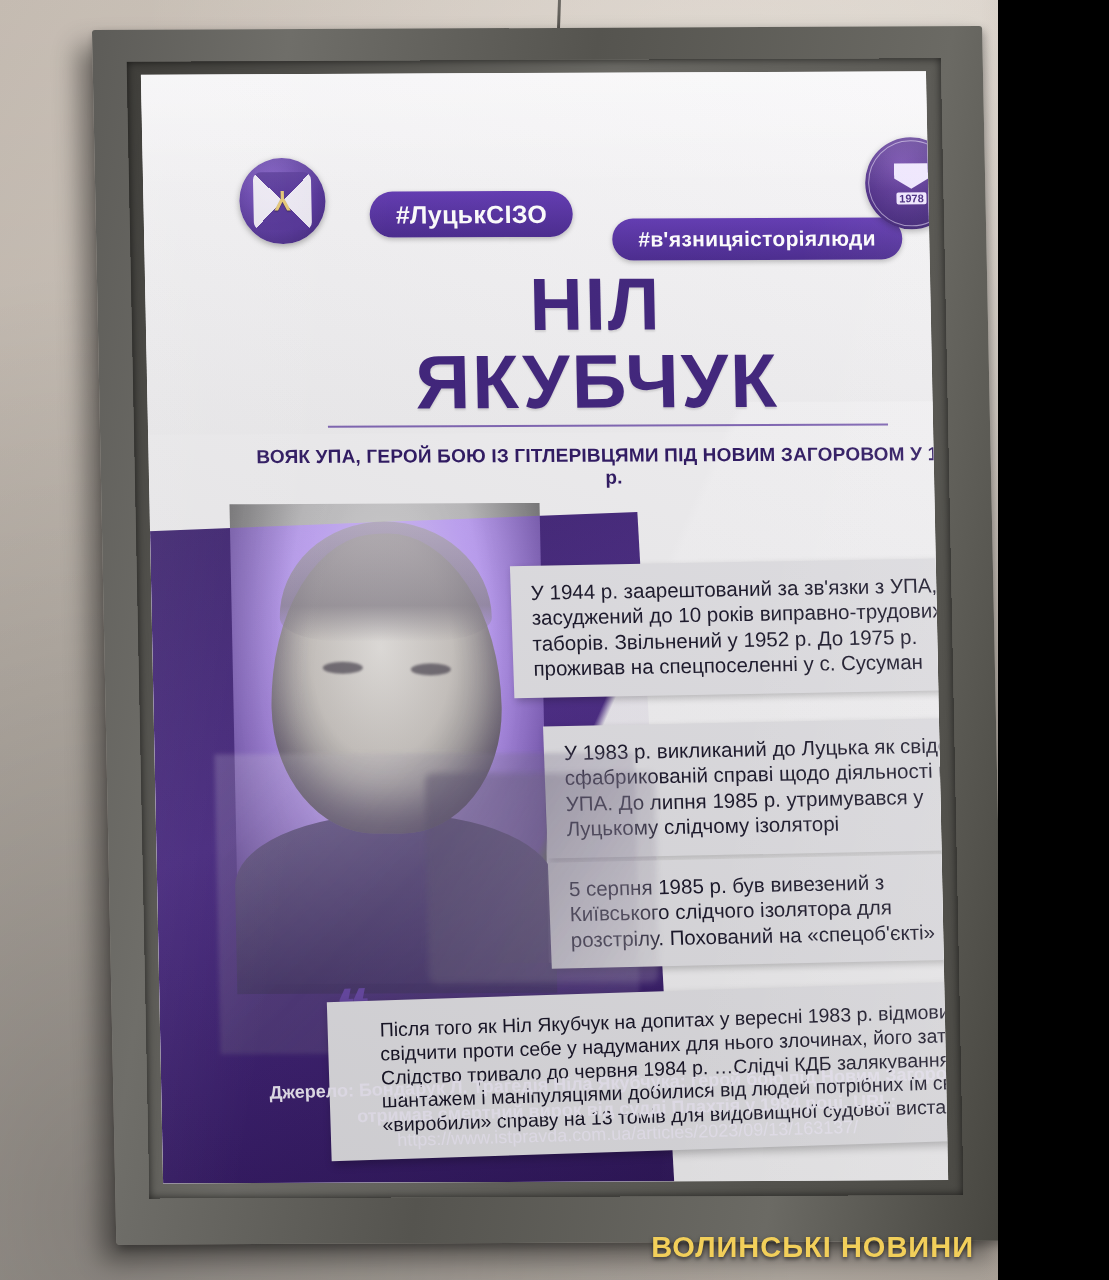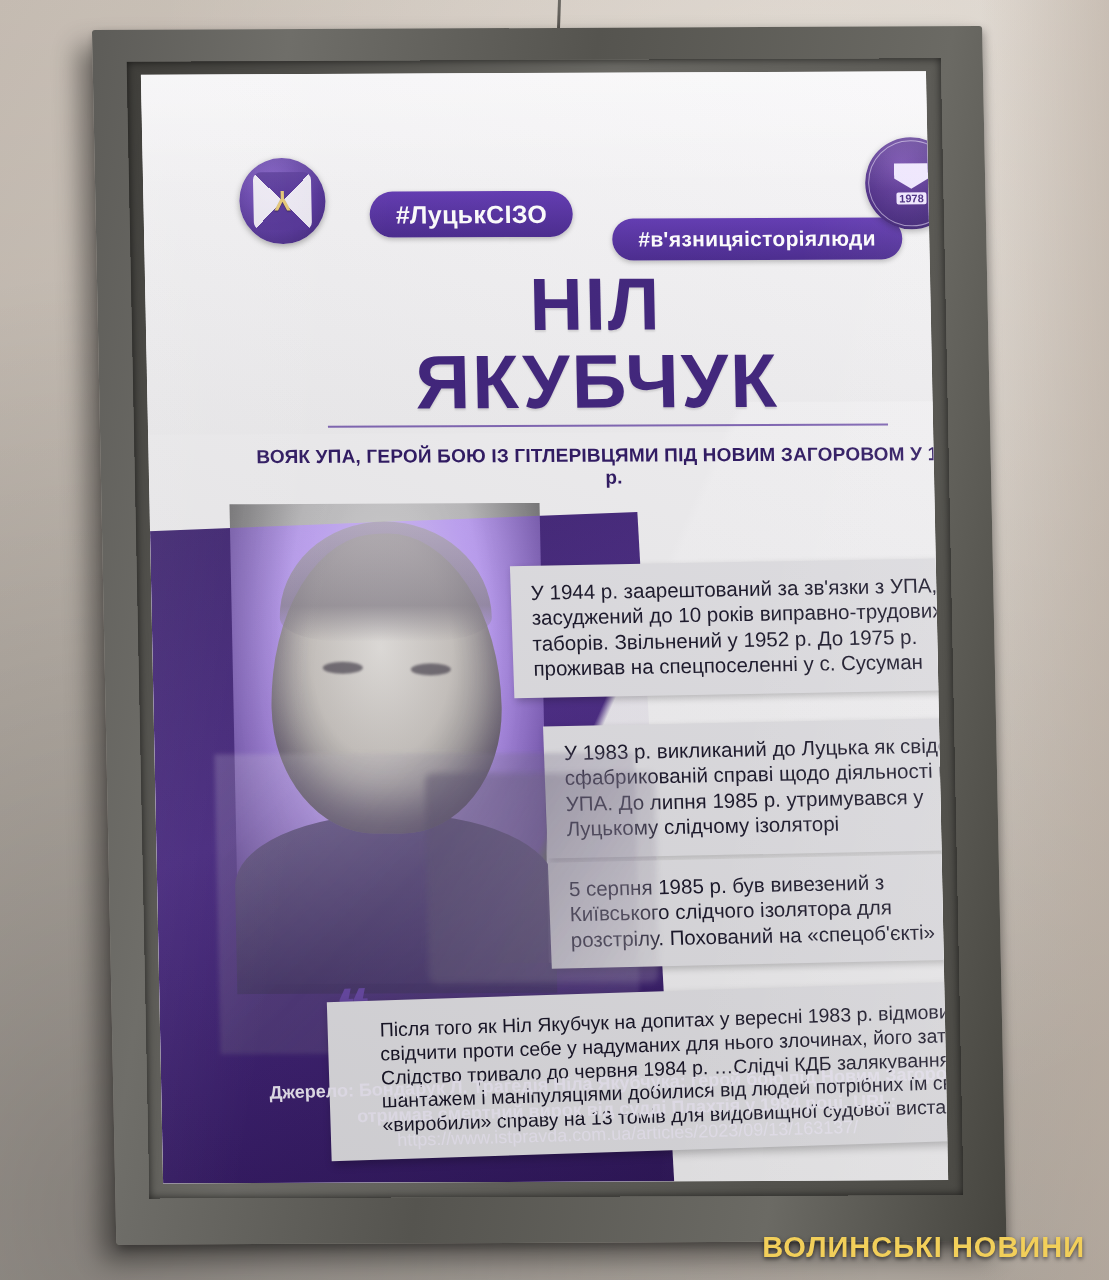--- a/index.html
+++ b/index.html
@@ -10,21 +10,21 @@
   body {
     width: 1109px;
     height: 1280px;
     overflow: hidden;
     font-family: "Liberation Sans", sans-serif;
   }
 
   
   #scene {
     position: relative;
-    width: 1109px;
+    width: 998px;
     height: 1280px;
     background: linear-gradient(120deg, #cfc5bb 0%, #d9d0c6 25%, #e2dad1 55%, #cdc3b8 100%);
     overflow: hidden;
   }
   
   #wall-shade {
     position: absolute;
     inset: 0;
     background:
       radial-gradient(ellipse at 75% 20%, rgba(255,250,245,0.35), rgba(0,0,0,0) 60%),

